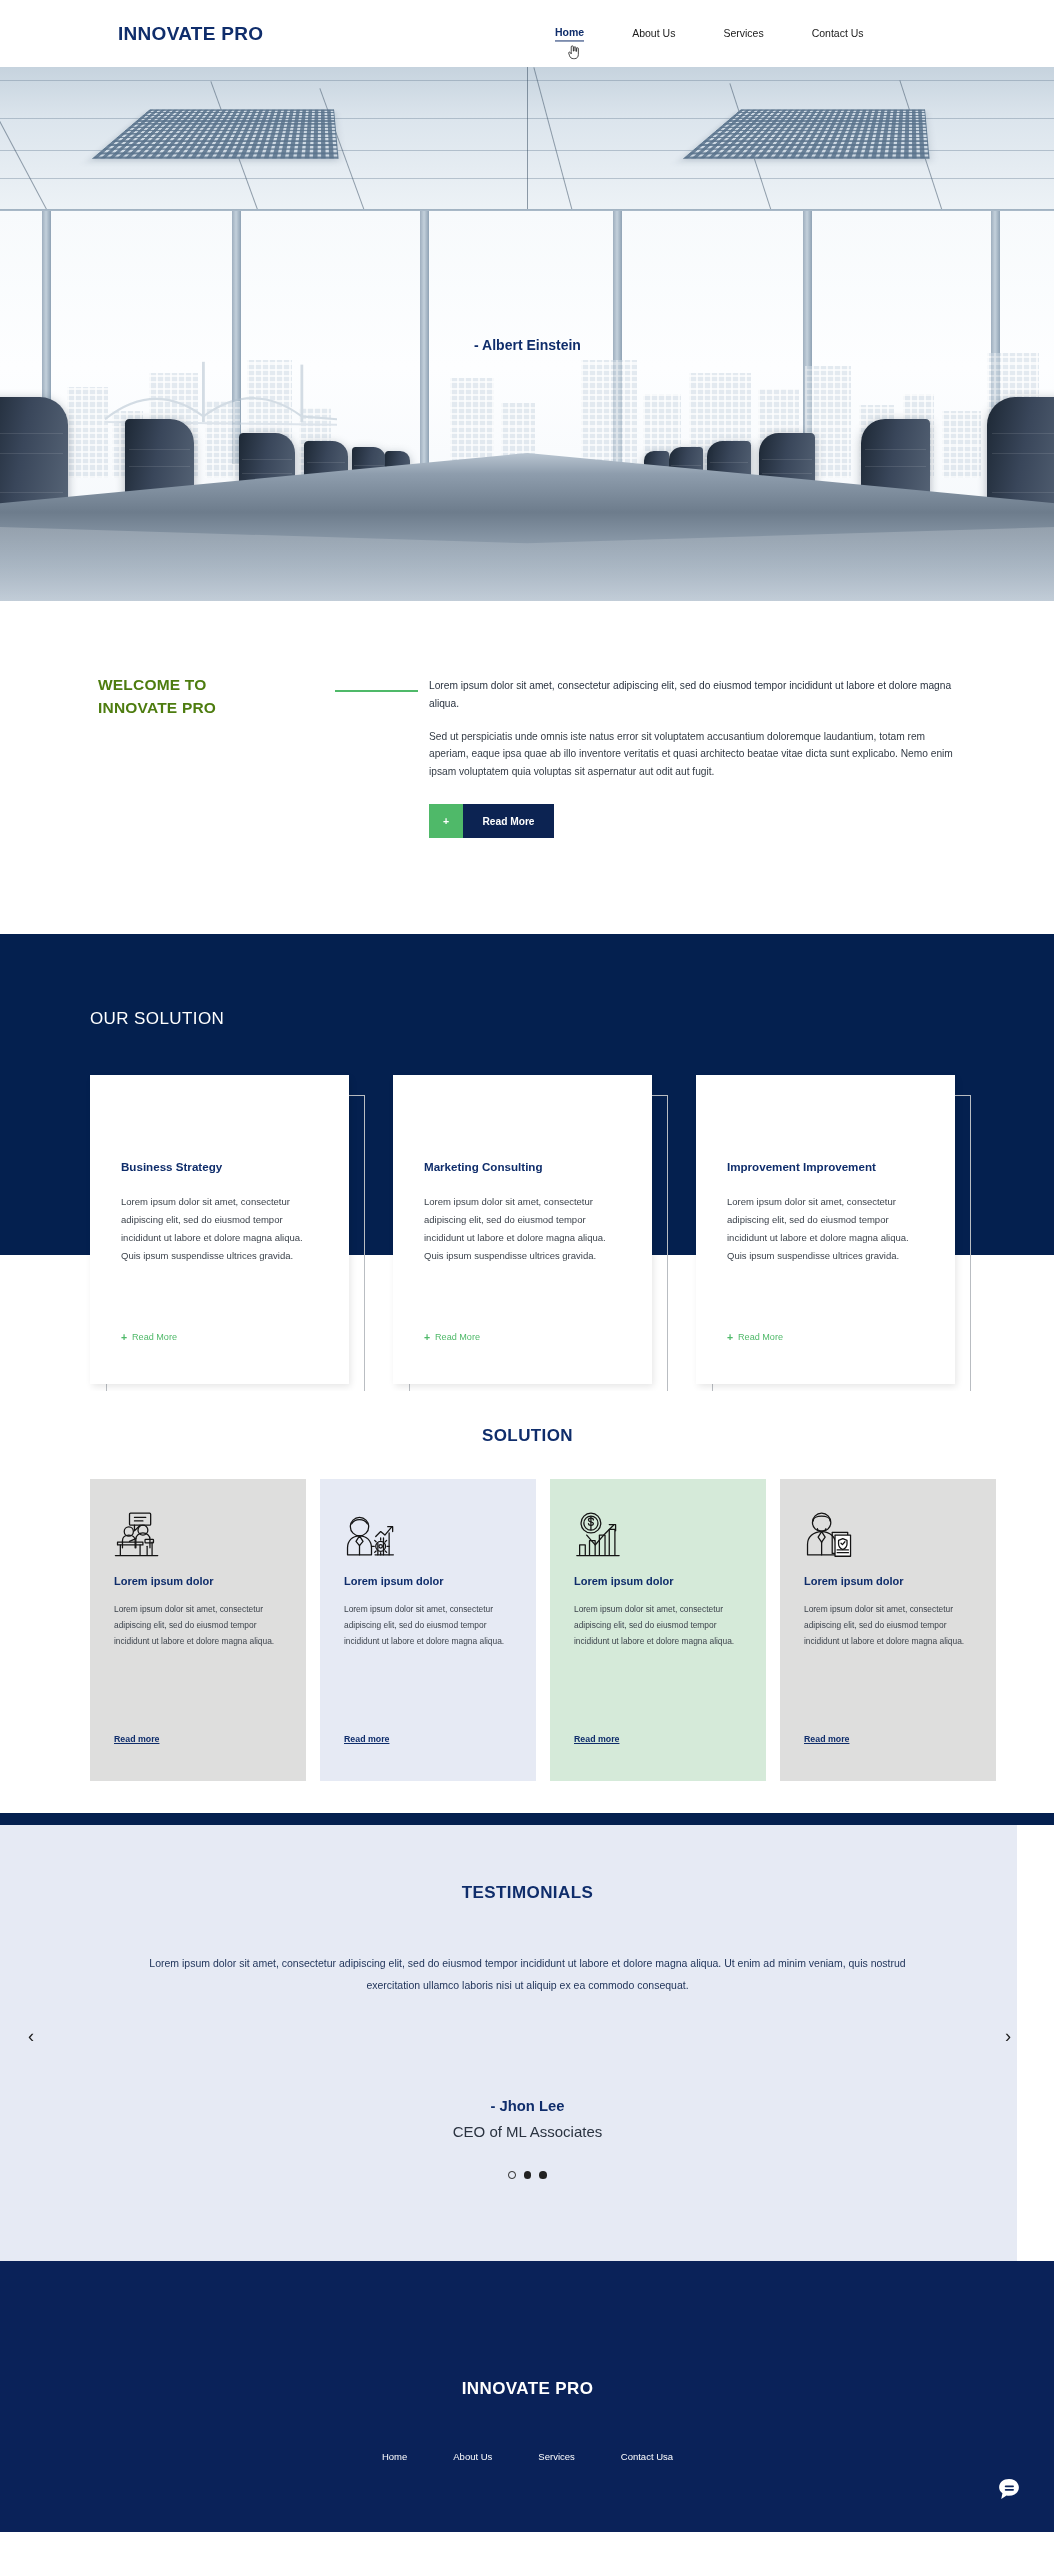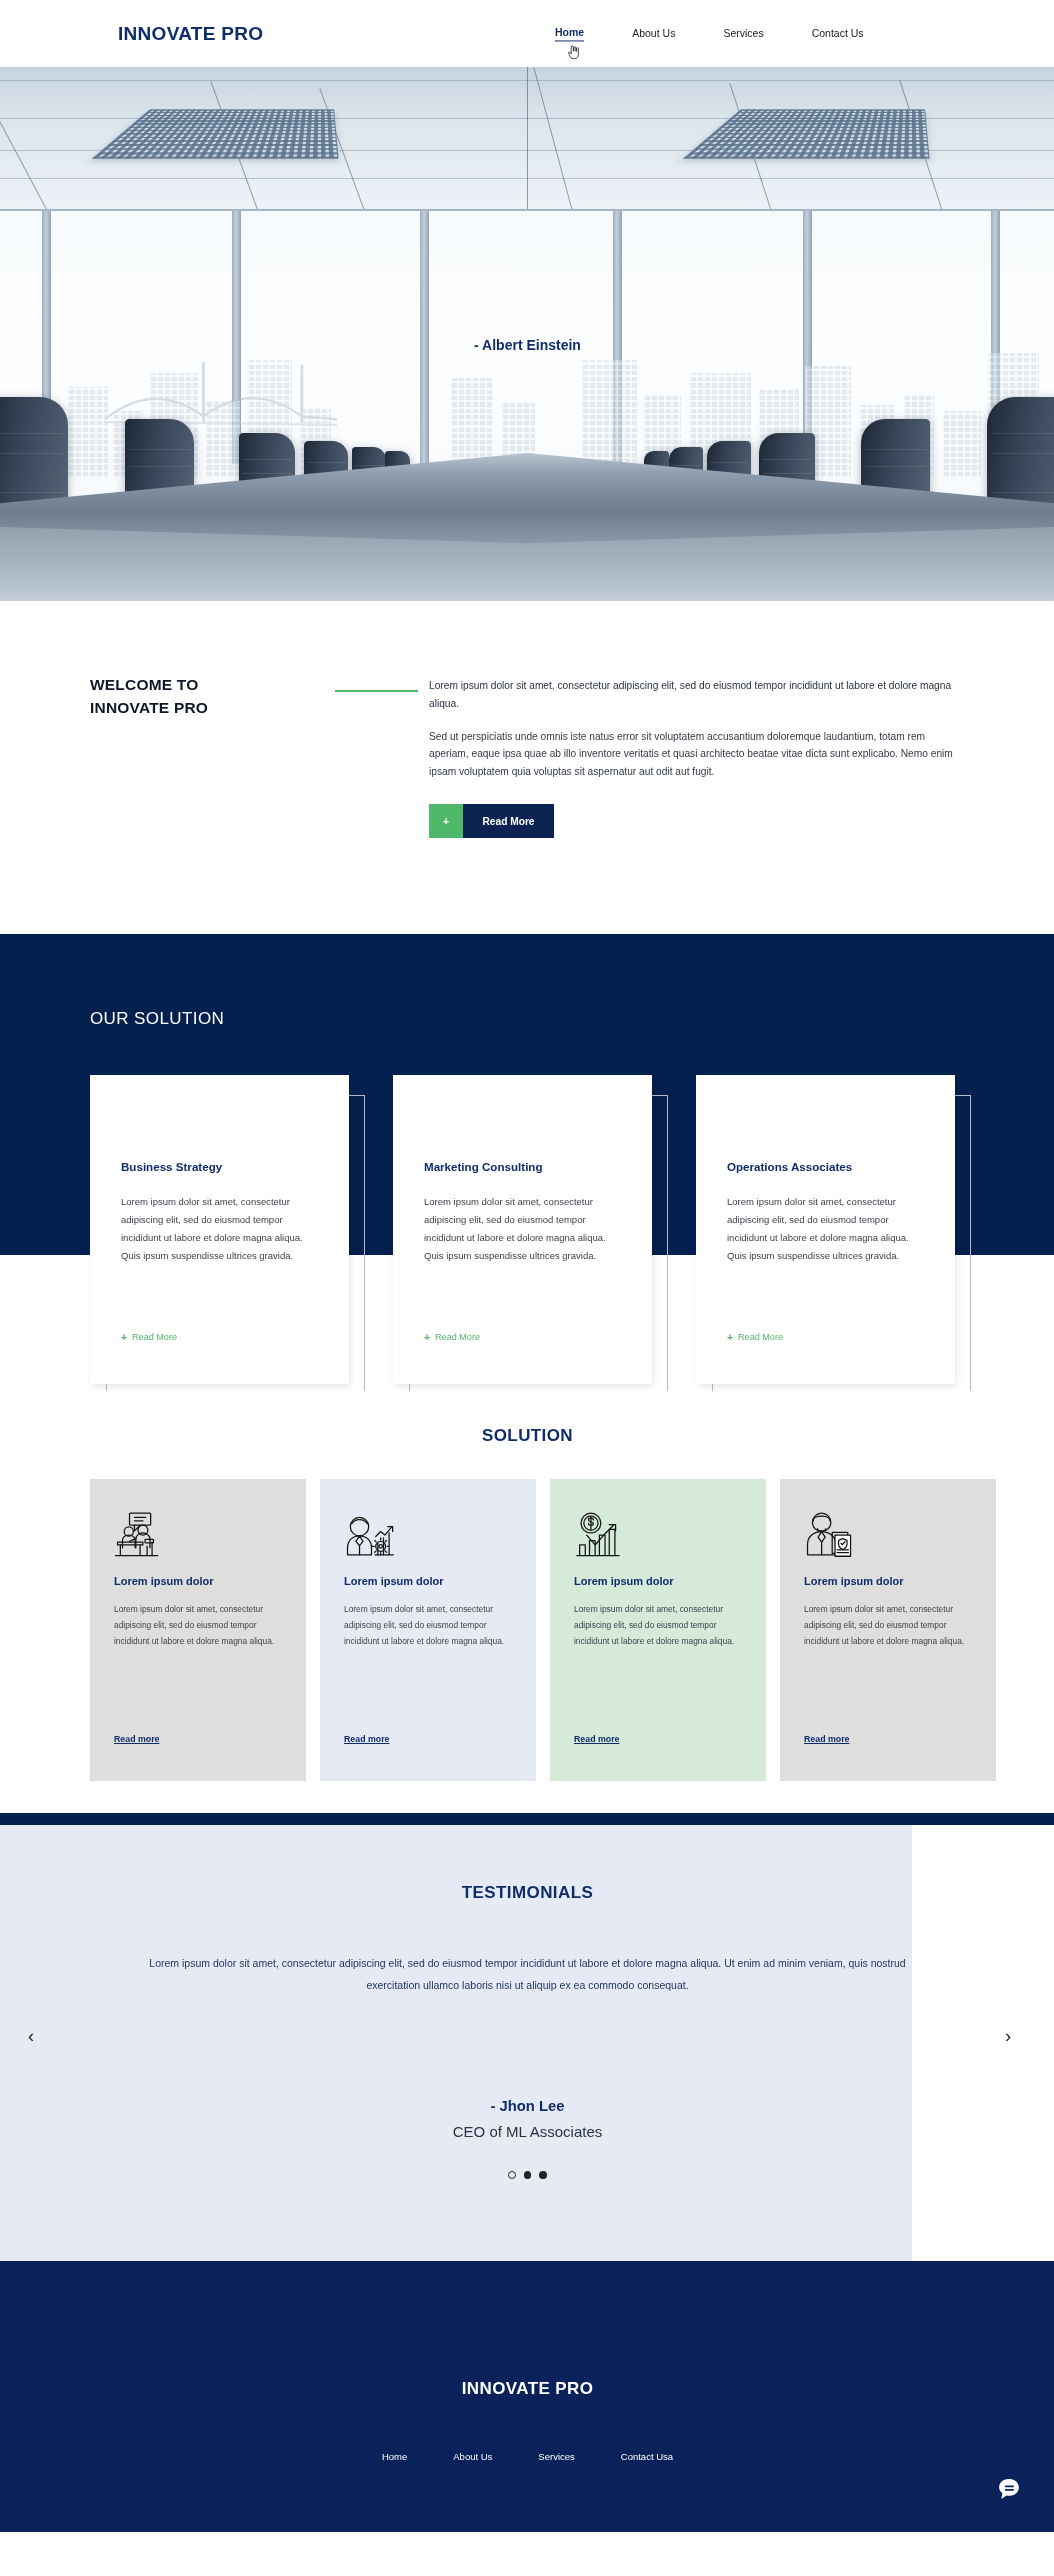--- a/index.html
+++ b/index.html
@@ -112,23 +112,23 @@
     margin-top: 17px; font-size: 14px; font-weight: 700; color: #0f2d6b;
   }
 
   
   .welcome {
     position: relative; width: 1055px; background: #ffffff;
     padding: 62px 0 67px 0;
   }
   .welcome-inner { position: relative; width: 1055px; }
   .welcome-heading {
-    position: absolute; left: 90px; top: 11.2px;
+    position: absolute; left: 98px; top: 11.2px;
     font-size: 15.5px; font-weight: 700; line-height: 1.45;
-    color: #0f172a; letter-spacing: 0.2px;
+    color: #4d7c0f; letter-spacing: 0.2px;
   }
   .green-rule {
     position: absolute; left: 335px; top: 27px;
     width: 83px; height: 2.1px; background: #4fb969;
   }
   .welcome-body { position: absolute; left: 429px; top: 14px; width: 527px; }
   .welcome-body p {
     font-size: 10.2px; line-height: 1.72; color: #333b45;
   }
   .welcome-body p.lead { color: #2a3340; margin-bottom: 15.5px; }
@@ -198,21 +198,21 @@
   .ben-card h4 { font-size: 11px; font-weight: 700; color: #0f2d6b; margin-bottom: 14px; }
   .ben-card p { font-size: 8.4px; line-height: 1.95; color: #3c434c; }
   .ben-read {
     position: absolute; left: 24px; bottom: 37px; font-size: 8.8px;
     font-weight: 700; color: #0f2d6b; text-decoration: underline; cursor: pointer;
   }
 
   
   .tst-band { width: 1055px; height: 12px; background: #04204f; }
   .testimonials {
-    position: relative; width: 912px; height: 436px; background: #e6eaf4;
+    position: relative; width: 1017px; height: 436px; background: #e6eaf4;
   }
   .testimonials h2 {
     position: absolute; left: 0; top: 58px; width: 1055px; text-align: center;
     font-size: 17px; font-weight: 700; color: #0f2d6b; letter-spacing: 0.4px;
   }
   .tst-quote {
     position: absolute; left: 141px; top: 127px; width: 773px; text-align: center;
     font-size: 10.5px; line-height: 2.1; color: #1d3157;
   }
   .tst-name {
@@ -396,21 +396,21 @@
           <a class="sol-readmore">
             <span class="p">+</span>
             <span>Read More</span>
           </a>
         </div>
       </div>
 
       <div class="sol-card-wrap">
         <div class="sol-outline"></div>
         <div class="sol-card">
-          <h3>Operations Associates</h3>
+          <h3>Improvement Improvement</h3>
           <p>Lorem ipsum dolor sit amet, consectetur adipiscing elit, sed do eiusmod tempor incididunt ut labore et dolore magna aliqua. Quis ipsum suspendisse ultrices gravida.</p>
           <a class="sol-readmore">
             <span class="p">+</span>
             <span>Read More</span>
           </a>
         </div>
       </div>
 
     </div>
   </div>

